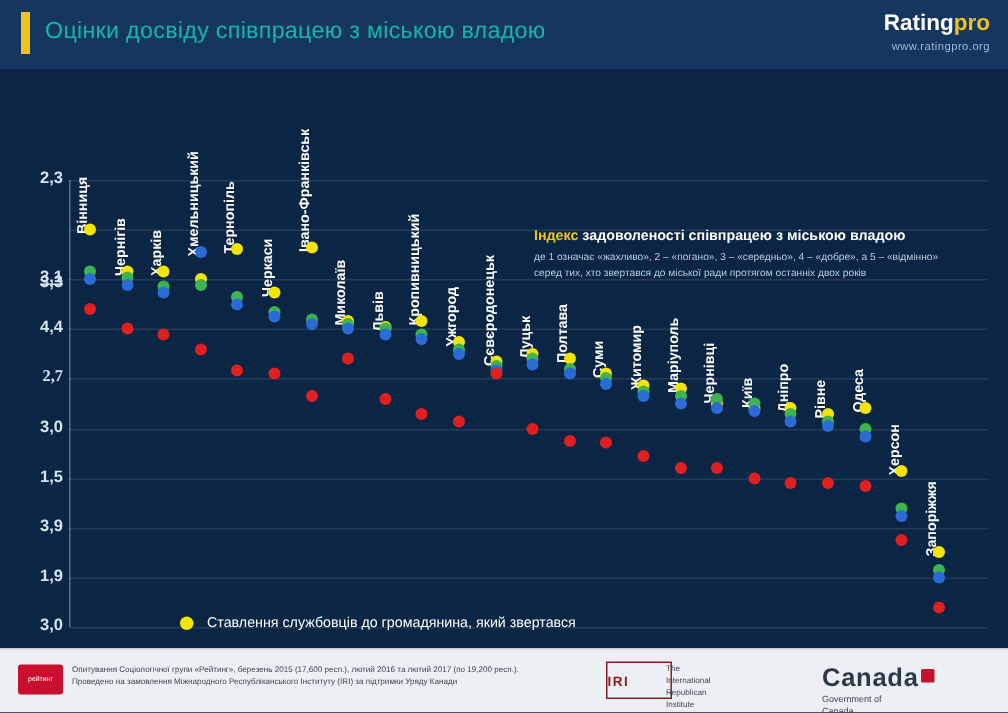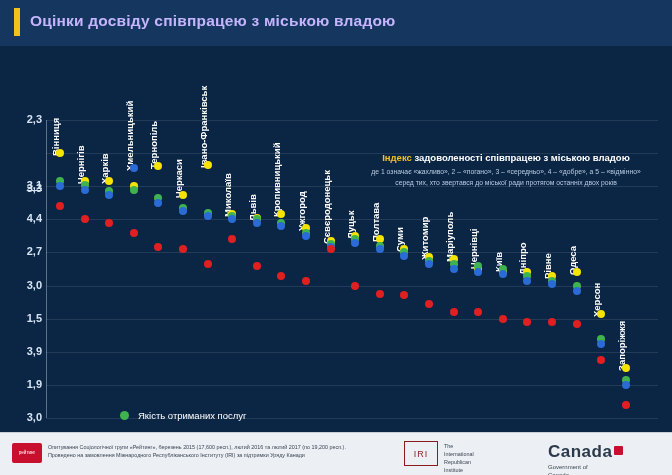--- a/index.html
+++ b/index.html
@@ -16,22 +16,22 @@
   #header {
     position:absolute; left:0; top:0; width:672px; height:46px;
     background:#15365e;
   }
   #accent-bar {
     position:absolute; left:14px; top:8px; width:6px; height:28px;
     background:#f2c21c;
   }
   #title {
     position:absolute; left:30px; top:12px;
-    font-size:15.5px; font-weight:bold; letter-spacing:.2px;
-    color:#c4b5fd; white-space:nowrap;text-align:center;
+    font-size:15.5px; font-weight:normal; letter-spacing:.2px;
+    color:#14b8a6; white-space:nowrap;text-align:center;
   }
   #logo-wrap {
     position:absolute; right:12px; top:8px; text-align:right;
   }
   #logo-main { font-size:15px; font-weight:bold; color:#ffffff; line-height:15px; }
   #logo-main .accent { color:#f2c21c; }
   #logo-sub { font-size:7.5px; color:#9fb6d1; margin-top:3px; letter-spacing:.3px; }
 
   
   #plot {
@@ -59,21 +59,21 @@
   .dot {
     position:absolute; width:8px; height:8px; border-radius:50%;
   }
   .d-yellow { background:#f5e300; }
   .d-green  { background:#3fb34f; }
   .d-blue   { background:#2b6bd6; }
   .d-red    { background:#e02020; }
 
   
   #annot {
-    position:absolute; left:356px; top:106px; width:300px; text-align:center;
+    position:absolute; left:356px; top:106px; width:300px; text-align:left;
   }
   #annot-title { font-size:9.5px; color:#ffffff; font-weight:bold; }
   #annot-title .k { color:#f2c21c; }
   #annot-l1 { font-size:6.8px; color:#b9cbe0; margin-top:4px; line-height:9px;}
   #annot-l2 { font-size:6.8px; color:#b9cbe0; margin-top:2px; line-height:9px;}
 
   
   #legend { position:absolute; left:120px; top:357px; }
   .legend-row { display:flex; align-items:center; height:24px; }
   .legend-dot { width:9px; height:9px; border-radius:50%; margin-right:9px; flex:0 0 auto;}
@@ -86,39 +86,43 @@
   }
   #footer-rule { position:absolute; left:0; top:0; width:672px; height:1px; background:#c7ced6; }
   #redbox {
     position:absolute; left:12px; top:11px; width:30px; height:20px;
     background:#c8102e; border-radius:2px;
   }
   #redbox span { display:block; color:#fff; font-size:4.6px; text-align:center; line-height:20px;}
   #foot-text { position:absolute; left:48px; top:11px; font-size:5.4px; color:#3a4653; line-height:8px; }
   #iri { position:absolute; left:404px; top:9px; }
   #iri-logo {
-    position:absolute; left:0; top:0; width:34px; height:25px;
-    border:1px solid #8c1b1b; color:#8c1b1b; font-size:9px; font-weight:normal;
-    text-align:center; line-height:25px; letter-spacing:1px;
+    position:absolute; left:0; top:0; width:44px; height:25px;
+    border:1px solid #8c1b1b; color:#8c1b1b; font-size:9px; font-weight:bold;
+    line-height:25px; letter-spacing:1px;
   }
   #iri-txt { position:absolute; left:40px; top:1px; font-size:5.4px; color:#3a4653; line-height:8px; }
   #canada { position:absolute; left:548px; top:10px; }
   #canada-word { font-size:17px; font-weight:bold; color:#2b3a4a; letter-spacing:.5px; }
   #canada-flag {
     display:inline-block; width:9px; height:9px; background:#c8102e;
     border-radius:1px; margin-left:2px; vertical-align:2px;
   }
   #canada-sub { font-size:6px; color:#3a4653; line-height:8px; margin-top:1px;}
 </style>
 </head>
 <body>
 
 <div id="header">
   <div id="accent-bar"></div>
   <div id="title">Оцінки досвіду співпрацею з міською владою</div>
+  <div id="logo-wrap">
+    <div id="logo-main"><span>Rating</span><span class="accent">pro</span></div>
+    <div id="logo-sub">www.ratingpro.org</div>
+  </div>
 </div>
 
 <div id="plot">
   <div id="yaxis"></div>
   <div id="gridlines">
       <div class="gridline" style="top: 74px;"></div>
       <div class="gridline" style="top: 107.111px;"></div>
       <div class="gridline" style="top: 140.222px;"></div>
       <div class="gridline" style="top: 173.333px;"></div>
       <div class="gridline" style="top: 206.444px;"></div>
@@ -126,21 +130,21 @@
       <div class="gridline" style="top: 272.667px;"></div>
       <div class="gridline" style="top: 305.778px;"></div>
       <div class="gridline" style="top: 338.889px;"></div>
       <div class="gridline" style="top: 372px;"></div>
     </div>
   <div id="yticks">
       <div class="ylabel" style="top: 67px;">2,3</div>
       <div class="ylabel" style="top: 100.111px; margin-top: 36px;">3,3</div>
       <div class="ylabel" style="top: 133.222px; text-decoration: underline;">3,1</div>
       <div class="ylabel" style="top: 166.333px;">4,4</div>
-      <div class="ylabel" style="top: 199.444px;">2,7</div>
+      <div class="ylabel" style="top: 199.444px; font-family: Liberation Serif, serif;">2,7</div>
       <div class="ylabel" style="top: 232.556px;">3,0</div>
       <div class="ylabel" style="top: 265.667px;">1,5</div>
       <div class="ylabel" style="top: 298.778px;">3,9</div>
       <div class="ylabel" style="top: 331.889px;">1,9</div>
       <div class="ylabel" style="top: 365px;">3,0</div>
     </div>
   <div id="xlabels">
       <div class="city-label" style="left: 61px; top: 99.1111px;">Вінниця</div>
       <div class="city-label" style="left: 85.6px; top: 127.256px;">Чернігів</div>
       <div class="city-label" style="left: 110.2px; top: 127.256px;">Харків</div>
@@ -266,20 +270,24 @@
     </div>
 
   <div id="annot">
     <div id="annot-title"><span class="k">Індекс</span><span> задоволеності співпрацею з міською владою</span></div>
     <div id="annot-l1">де 1 означає «жахливо», 2 – «погано», 3 – «середньо», 4 – «добре», а 5 – «відмінно»</div>
     <div id="annot-l2">серед тих, хто звертався до міської ради протягом останніх двох років</div>
   </div>
 
   <div id="legend">
       <div class="legend-row">
+        <span class="legend-dot" style="background: rgb(245, 227, 0);"></span>
+        <span class="legend-text">Ставлення службовців до громадянина, який звертався</span>
+      </div>
+      <div class="legend-row">
         <span class="legend-dot" style="background: rgb(63, 179, 79);"></span>
         <span class="legend-text">Якість отриманих послуг</span>
       </div>
       <div class="legend-row">
         <span class="legend-dot" style="background: rgb(43, 107, 214);"></span>
         <span class="legend-text">Рівень знань службовців з питань, з якими звертались</span>
       </div>
     </div>
 </div>
 

